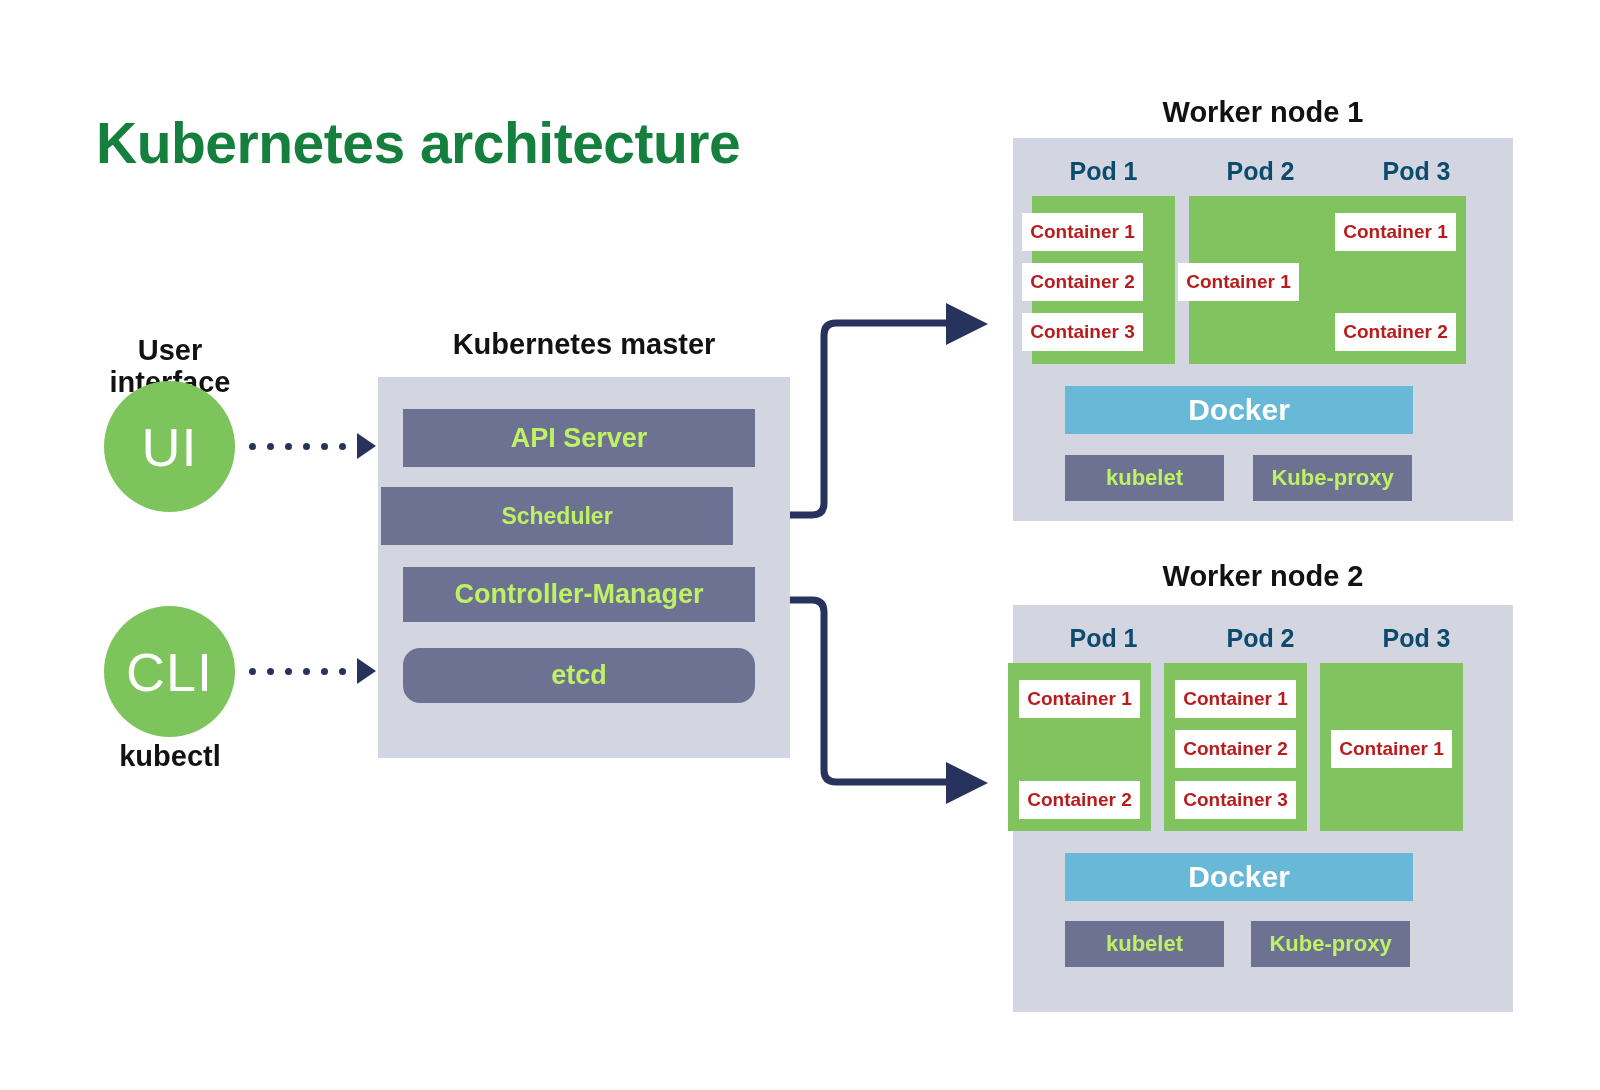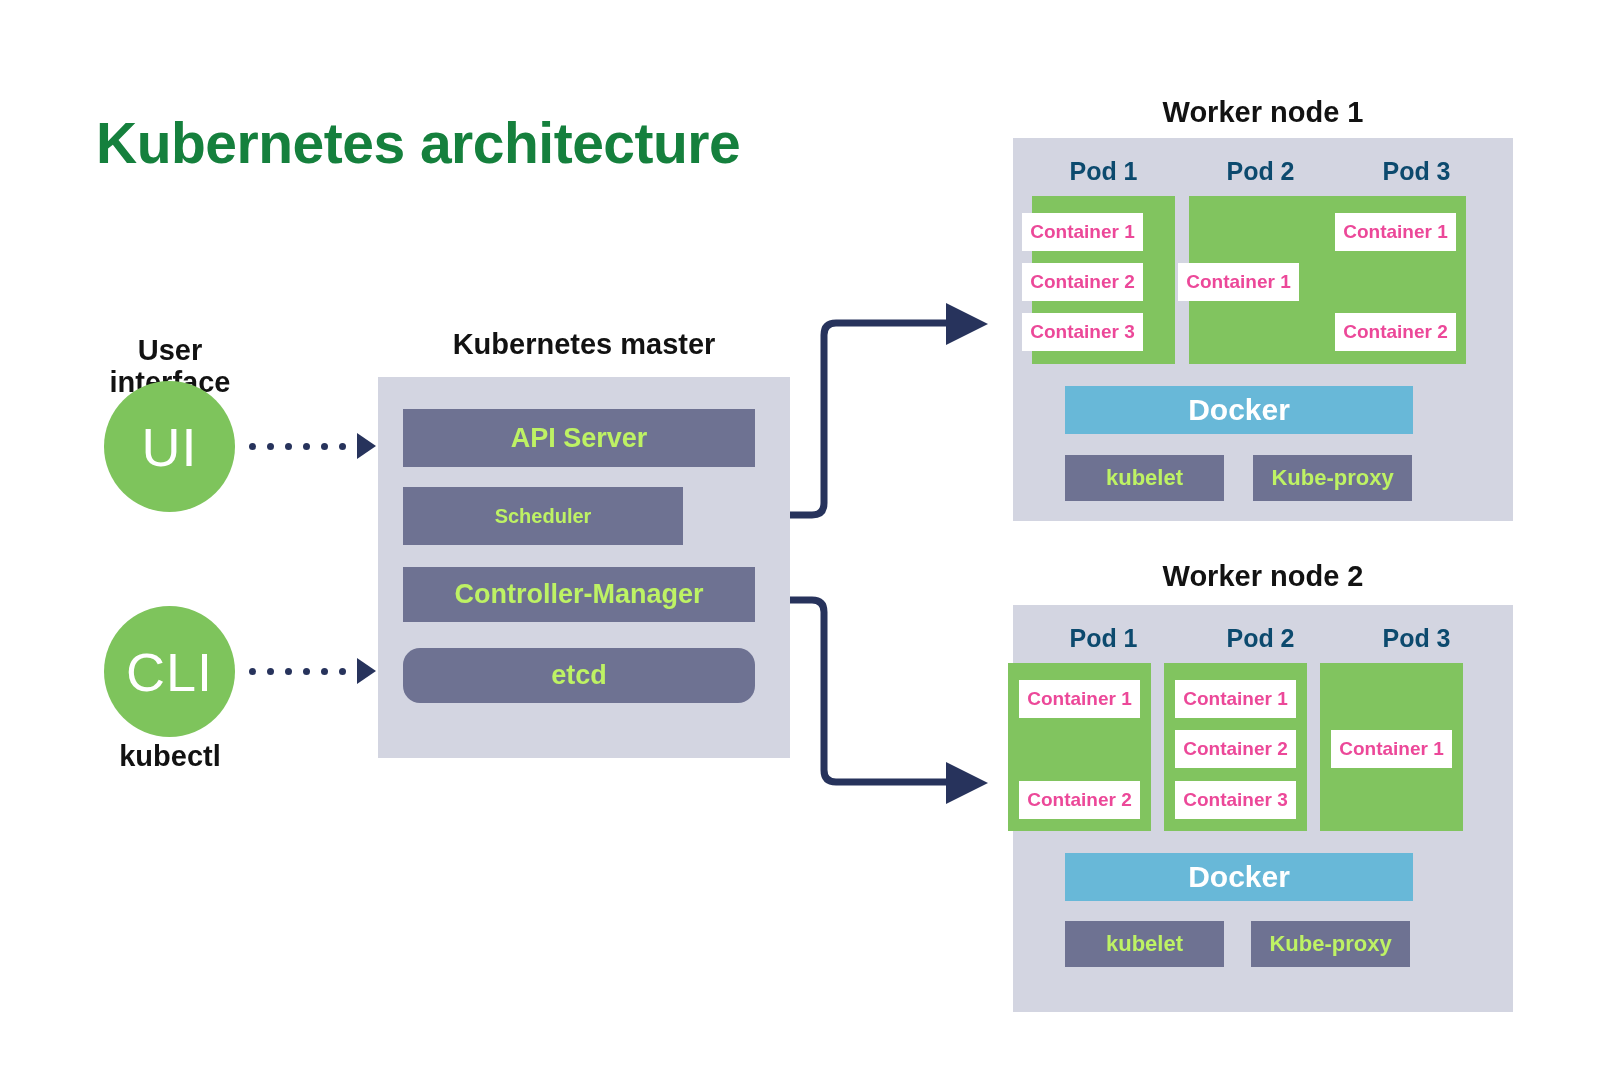--- a/index.html
+++ b/index.html
@@ -105,21 +105,21 @@
   }
 
   
   .pod {
     position: absolute;
     background: #81c45f;
   }
   .container-box {
     position: absolute;
     background: #ffffff;
-    color: #ec4899;
+    color: #b91c1c;
     display: flex;
     align-items: center;
     justify-content: center;
     font-weight: bold;
     font-size: 19px;
   }
   .pod-label {
     position: absolute;
     font-weight: bold;
     color: #0c4a6e;
@@ -179,21 +179,21 @@
     <span class="tri-right"></span>
   </div>
 
   <div class="caption" style="left:60px; top:740px; width:220px; font-size:29px;">kubectl</div>
 
   <div class="caption" style="left:378px; top:328px; width:412px; font-size:29px;">Kubernetes master</div>
 
   <div class="panel" style="left:378px; top:377px; width:412px; height:381px;"></div>
 
   <div class="slate-box" style="left:403px; top:409px; width:352px; height:58px; font-size:27px;">API Server</div>
-  <div class="slate-box" style="left:403px; top:487px; width:280px; height:58px; font-size:20px;">Scheduler</div>
+  <div class="slate-box" style="left:381px; top:487px; width:352px; height:58px; font-size:23px;">Scheduler</div>
   <div class="slate-box" style="left:403px; top:567px; width:352px; height:55px; font-size:27px;">Controller-Manager</div>
   <div class="slate-box" style="left:403px; top:648px; width:352px; height:55px; font-size:27px;border-radius:17px;">etcd</div>
 
   <svg class="connector-svg">
 
     <g>
       <path d="M 790 515 L 812 515 Q 824 515 824 503 L 824 335 Q 824 323 836 323 L 950 323" fill="none" stroke="#27335c" stroke-width="7" stroke-linecap="butt"></path>
       <polygon points="946,303 988,324 946,345" fill="#27335c"></polygon>
     </g>
 

